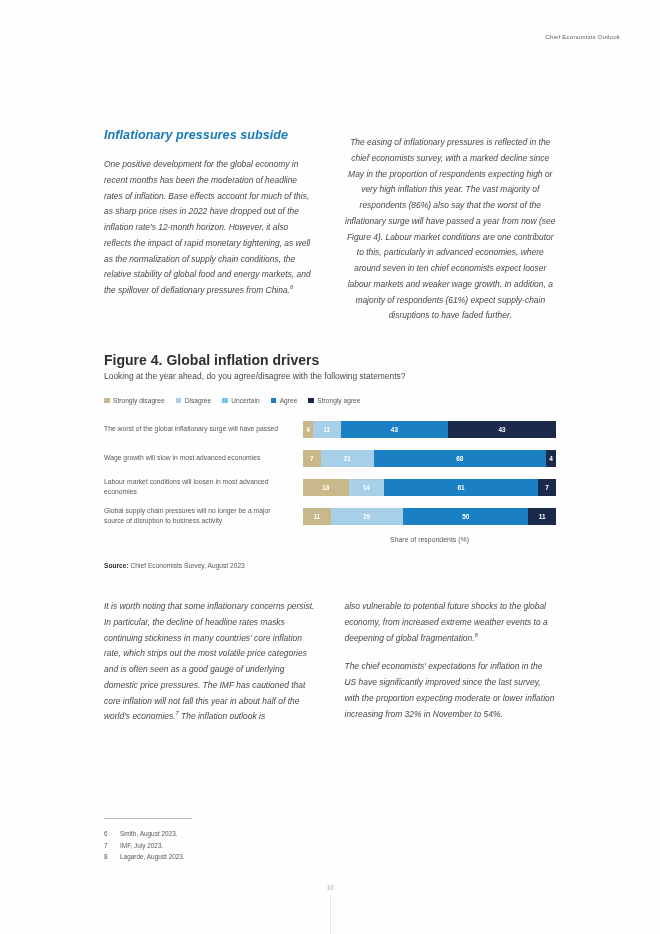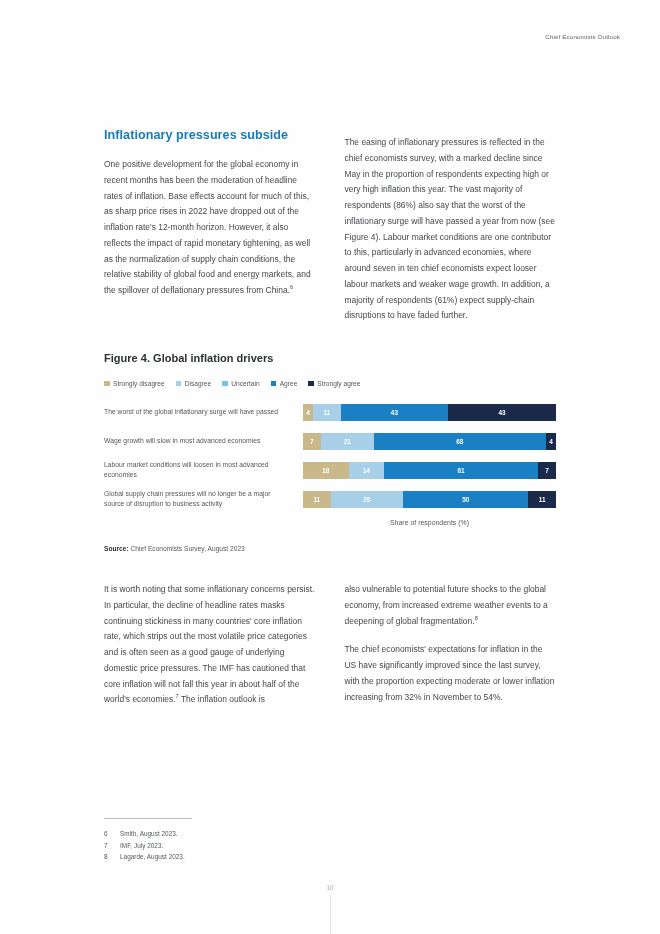--- a/index.html
+++ b/index.html
@@ -38,20 +38,21 @@
     position: absolute;
     left: 104px;
     top: 128px;
     width: 452px;
   }
 
   
   .cols {
     display: flex;
     gap: 29px;
+    font-style: italic;
   }
   .col {
     width: 213px;
   }
 
   h1.section-title {
     margin: 0 0 14px 0;
     font-size: 12.6px;
     font-weight: bold;
     color: #1a7bb9;
@@ -69,28 +70,29 @@
   p.body:last-child { margin-bottom: 0; }
 
   sup {
     font-size: 5.6px;
     vertical-align: super;
     line-height: 0;
   }
 
   .col-right-offset {
     padding-top: 7px;
+    text-align: center;
   }
 
   
   .figure {
     margin-top: 28px;
   }
   .fig-title {
-    font-size: 11px;
+    font-size: 14px;
     font-weight: bold;
     color: #2c3034;
     margin: 0 0 3px 0;
     letter-spacing: 0.02px;
   }
   .fig-subtitle {
     font-size: 8.45px;
     color: #45494d;
     margin: 0;
     letter-spacing: 0.005px;
@@ -241,20 +243,21 @@
         <h1 class="section-title">Inflationary pressures subside</h1>
         <p class="body"><span>One positive development for the global economy in recent months has been the moderation of headline rates of inflation. Base effects account for much of this, as sharp price rises in 2022 have dropped out of the inflation rate's 12-month horizon. However, it also reflects the impact of rapid monetary tightening, as well as the normalization of supply chain conditions, the relative stability of global food and energy markets, and the spillover of deflationary pressures from China.</span><sup>6</sup></p>
       </div>
       <div class="col col-right-offset">
         <p class="body">The easing of inflationary pressures is reflected in the chief economists survey, with a marked decline since May in the proportion of respondents expecting high or very high inflation this year. The vast majority of respondents (86%) also say that the worst of the inflationary surge will have passed a year from now (see Figure 4). Labour market conditions are one contributor to this, particularly in advanced economies, where around seven in ten chief economists expect looser labour markets and weaker wage growth. In addition, a majority of respondents (61%) expect supply-chain disruptions to have faded further.</p>
       </div>
     </div>
 
     <div class="figure">
       <div class="fig-title">Figure 4. Global inflation drivers</div>
+      <div class="fig-subtitle">Looking at the year ahead, do you agree/disagree with the following statements?</div>
 
       <div class="legend" id="chart-legend">
           <div class="legend-item">
             <span class="legend-swatch" style="background: rgb(200, 184, 138);"></span>
             <span class="legend-label">Strongly disagree</span>
           </div>
           <div class="legend-item">
             <span class="legend-swatch" style="background: rgb(168, 207, 232);"></span>
             <span class="legend-label">Disagree</span>
           </div>

